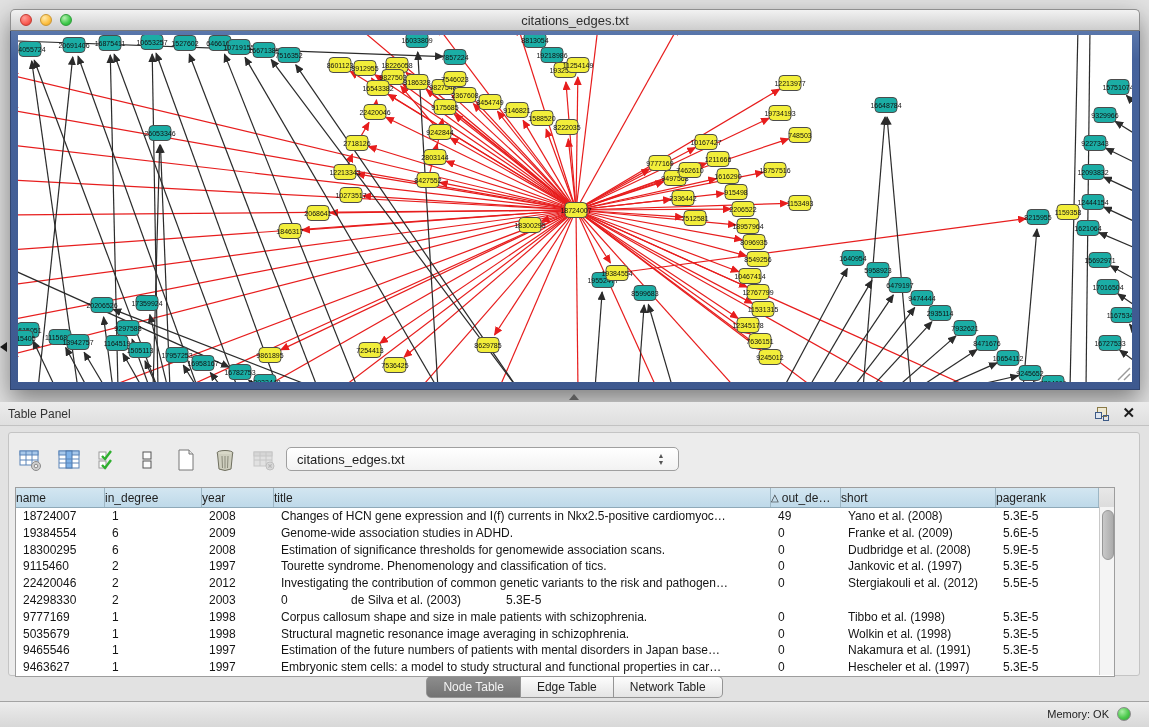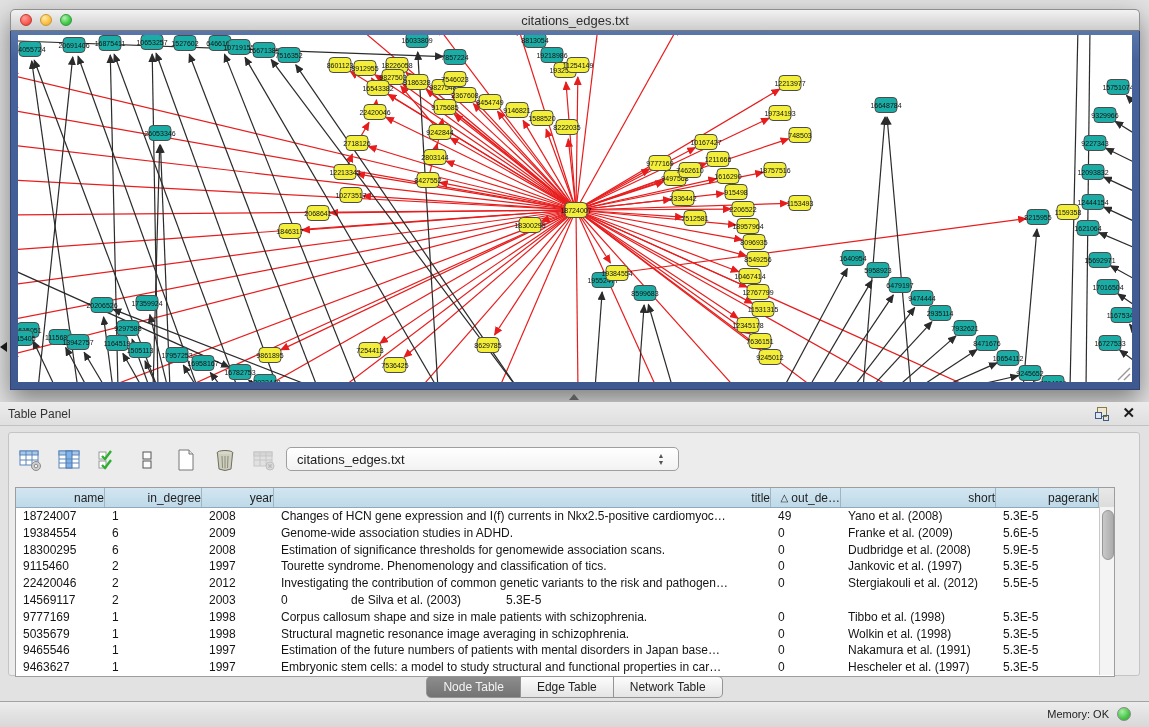--- a/index.html
+++ b/index.html
@@ -52,21 +52,21 @@
       box-sizing:border-box;display:flex;align-items:center;}
   .dropdown .val{flex:1;font-size:13px;color:#1d1d1d;padding-left:10px;}
   .dd-arrows{width:22px;text-align:center;color:#555;font-size:7px;line-height:7px;
       border-left:0;padding-right:6px;}
   
   .tp-table{position:absolute;left:6px;top:54px;width:1098px;height:188px;
       background:#fff;border:1px solid #9d9d9d;box-sizing:content-box;font-size:12px;}
   .thead{display:flex;height:19px;background:linear-gradient(#d3e6f1,#bed9e9);
       border-bottom:1px solid #8fa9b8;}
   .th{box-sizing:border-box;border-right:1px solid #9db6c4;display:flex;
-      align-items:center;justify-content:flex-end;font-size:12px;color:#1e1e1e;
+      align-items:center;justify-content:flex-start;font-size:12px;color:#1e1e1e;
       white-space:nowrap;overflow:hidden;}
   .th .sort{margin-right:3px;font-size:10px;color:#222;}
   .th-filler{background:linear-gradient(#e8e8e8,#dcdcdc);border-right:none;}
   .tbody{position:relative;}
   .trow{display:flex;height:16.8px;line-height:16.8px;color:#141414;}
   .td{box-sizing:border-box;padding-left:7px;white-space:nowrap;overflow:hidden;
       text-overflow:clip;}
   .vscroll{position:absolute;right:0;top:19px;width:15px;height:168px;
       background:#f4f4f4;border-left:1px solid #c9c9c9;box-sizing:border-box;}
   .vthumb{position:absolute;left:2px;top:3px;width:10px;height:48px;border-radius:6px;
@@ -855,21 +855,21 @@
         <div class="trow">
           <div class="td" style="width: 89px;">22420046</div>
           <div class="td" style="width: 97px;">2</div>
           <div class="td" style="width: 72px;">2012</div>
           <div class="td" style="width: 497px;">Investigating the contribution of common genetic variants to the risk and pathogen…</div>
           <div class="td" style="width: 70px;">0</div>
           <div class="td" style="width: 155px;">Stergiakouli et al. (2012)</div>
           <div class="td" style="width: 103px;">5.5E-5</div>
         </div>
         <div class="trow">
-          <div class="td" style="width: 89px;">14569117</div>
+          <div class="td" style="width: 89px;">24298330</div>
           <div class="td" style="width: 97px;">2</div>
           <div class="td" style="width: 72px;">2003</div>
           <div class="td" style="width: 70px;">0</div>
           <div class="td" style="width: 155px;">de Silva et al. (2003)</div>
           <div class="td" style="width: 103px;">5.3E-5</div>
         </div>
         <div class="trow">
           <div class="td" style="width: 89px;">9777169</div>
           <div class="td" style="width: 97px;">1</div>
           <div class="td" style="width: 72px;">1998</div>

